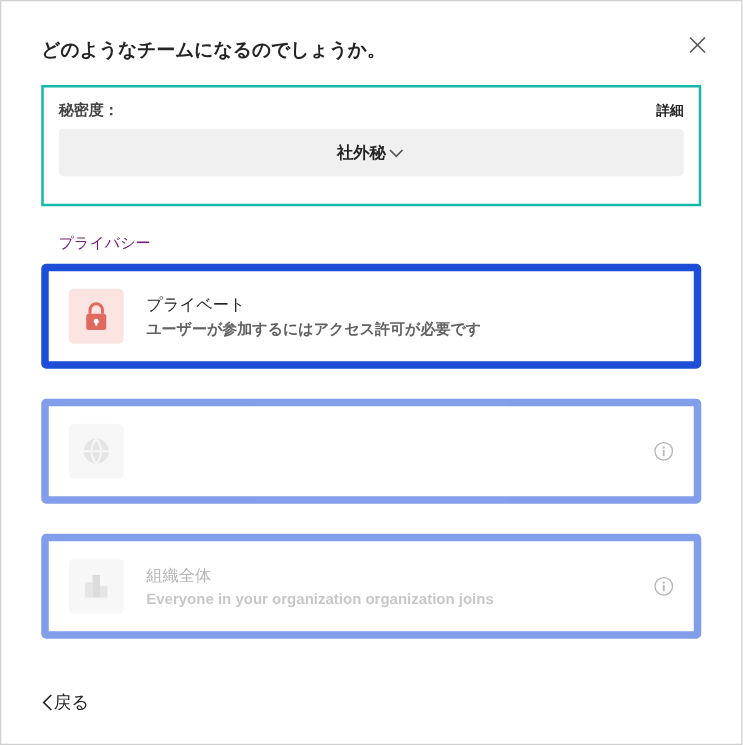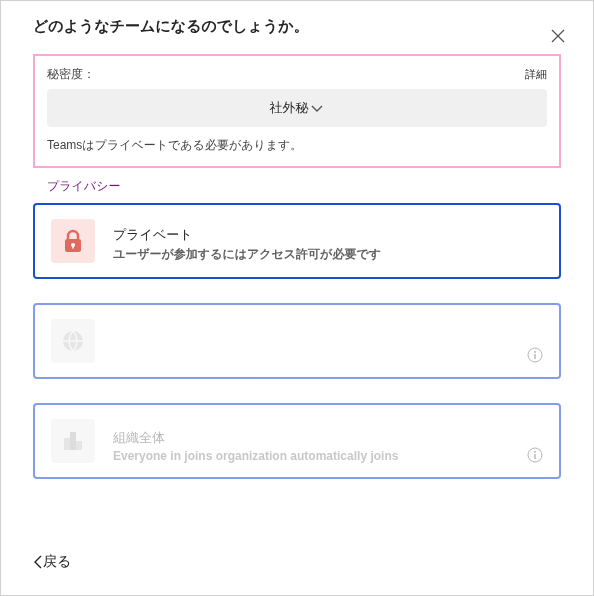--- a/index.html
+++ b/index.html
@@ -5,21 +5,21 @@
   * { box-sizing: border-box; margin: 0; padding: 0; }
   body {
     font-family: "Segoe UI", "Yu Gothic UI", Meiryo, sans-serif;
     background: #fff;
     width: 594px;
     height: 596px;
     position: relative;
     border: 1px solid #d0d0d0;
   }
   .dialog {
-    padding: 16px 32px 24px 32px;
+    padding: 30px 32px 24px 32px;
     height: 100%;
     position: relative;
   }
   .header {
     display: flex;
     justify-content: space-between;
     align-items: flex-start;
     margin-bottom: 18px;
   }
   .title {
@@ -31,23 +31,24 @@
     cursor: pointer;
     color: #555;
     padding: 2px;
     position: absolute;
     right: 26px;
     top: 26px;
   }
 
   
   .sensitivity-box {
-    border: 2px solid #f9a8d4;
+    border: 2px solid #14b8a6;
     padding: 10px 12px 12px 12px;
-    margin-bottom: 10px;
+    margin-bottom: 21px;
+    font-weight: bold;
   }
   .row-label {
     display: flex;
     justify-content: space-between;
     align-items: baseline;
     margin-bottom: 6px;
   }
   .label-small {
     font-size: 12px;
     color: #424242;
@@ -79,25 +80,25 @@
     color: #424242;
   }
 
   .section-label {
     font-size: 12px;
     color: #701a75;
     margin: 8px 0 8px 14px;
   }
 
   .option-card {
-    border: 2px solid #1d4ed8;
+    border: 6px solid #1d4ed8;
     border-radius: 4px;
     padding: 14px 16px;
     display: flex;
-    align-items: flex-end;
+    align-items: center;
     gap: 18px;
     margin-bottom: 24px;
     position: relative;
     cursor: pointer;
   }
   .option-card.disabled {
     opacity: 0.55;
     cursor: default;
   }
   .icon-box {
@@ -161,21 +162,20 @@
       <span class="details-link">詳細</span>
     </div>
     <div class="select-row">
       <span class="select-value">社外秘</span>
       <span class="chevron">
         <svg width="16" height="16" viewBox="0 0 16 16">
             <path d="M3 6 L8 11 L13 6" stroke="currentColor" stroke-width="1.4" fill="none"></path>
           </svg>
       </span>
     </div>
-    <div class="hint-text">Teamsはプライベートである必要があります。</div>
   </div>
 
   <div class="section-label">プライバシー</div>
 
   <div class="option-card">
     <div class="icon-box private">
       <svg width="24" height="26" viewBox="0 0 24 26">
         <path d="M7 11 V8 a5 5 0 0 1 10 0 V11" stroke="#e06a5f" stroke-width="2.4" fill="none"></path>
         <rect x="4" y="11" width="16" height="13" rx="2" fill="#e06a5f"></rect>
         <circle cx="12" cy="17" r="2" fill="#fff"></circle>
@@ -207,21 +207,21 @@
   <div class="option-card disabled">
     <div class="icon-box">
       <svg width="24" height="24" viewBox="0 0 24 24">
         <rect x="3" y="9" width="6" height="12" fill="#d0d0d0"></rect>
         <rect x="9" y="3" width="6" height="18" fill="#c0c0c0"></rect>
         <rect x="15" y="12" width="6" height="9" fill="#d0d0d0"></rect>
       </svg>
     </div>
     <div>
       <div class="option-title">組織全体</div>
-      <div class="option-desc">Everyone in joins organization automatically joins</div>
+      <div class="option-desc">Everyone in your organization organization joins</div>
     </div>
     <span class="info-icon">
       <svg width="16" height="16" viewBox="0 0 16 16">
           <circle cx="8" cy="8" r="7" stroke="currentColor" stroke-width="1" fill="none"></circle>
           <circle cx="8" cy="5" r="0.9" fill="currentColor"></circle>
           <rect x="7.3" y="7" width="1.4" height="5" fill="currentColor"></rect>
         </svg>
     </span>
   </div>
 

